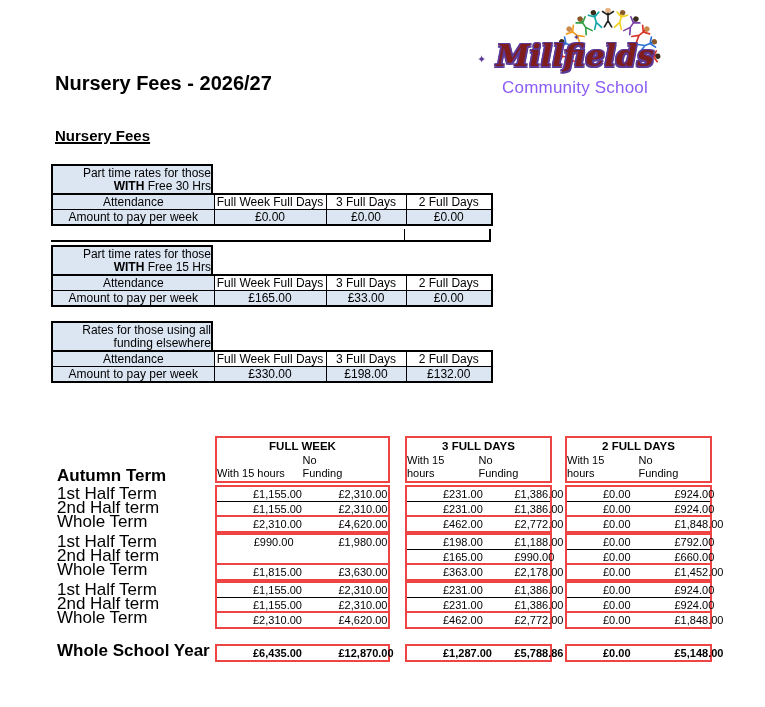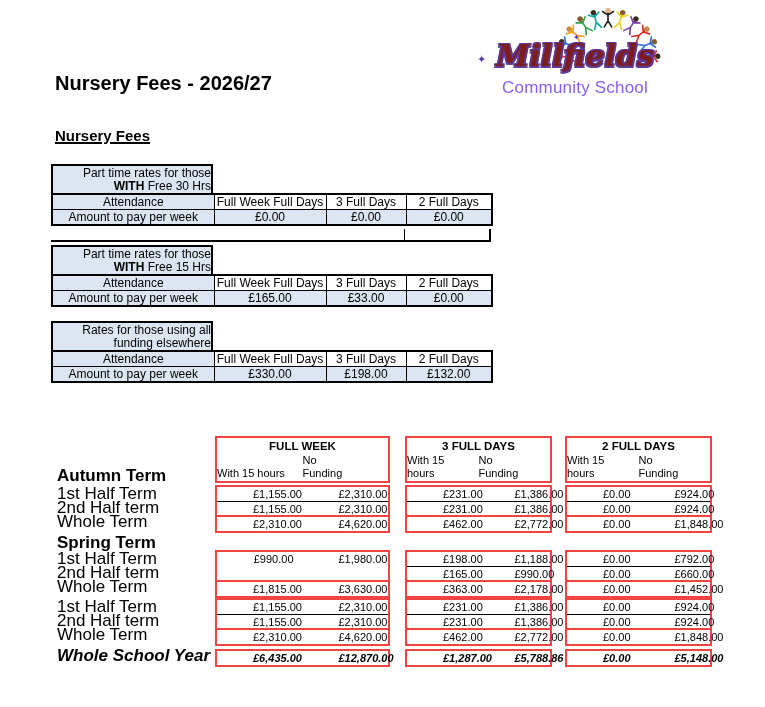--- a/index.html
+++ b/index.html
@@ -57,21 +57,21 @@
   .gtitle { font-weight:bold; font-size:11.5px; line-height:15px; padding-top:1px; }
   .subrow { display:flex; align-items:flex-end; height:27px; padding-bottom:1px; }
   .subcell { width:50%; text-align:left; white-space:pre-line; line-height:13px; }
   .vrow { display:flex; height:14px; line-height:14px; }
   .vrow.second { border-top:1px solid #000; }
   .vcell { width:50%; text-align:right; padding-right:9px;padding-left:36px; }
   .pairband { margin-top:2px; }
   .pairlabels { padding-top:2px; }
   .wholeband { margin-top:-2px; }
   .wholeband .lblcol, .totalband .lblcol { display:flex; align-items:flex-start; }
-  .totalband { margin-top:3px; font-weight:bold;font-style:italic; }
+  .totalband { margin-top:15px; font-weight:bold; }
   .totalband .vcell { font-weight:bold; }
 </style>
 </head>
 <body>
 
 <div class="logo">
   <svg class="logo-arc" viewBox="0 0 130 62" xmlns="http://www.w3.org/2000/svg">
     <g stroke-linecap="round" fill="none">
       <g transform="translate(21.2,54.2) rotate(-85)">
           <circle cx="0" cy="-11" r="3" fill="#8a5a2b" stroke="none"></circle>
@@ -313,23 +313,20 @@
     </div>
     <div></div>
     <div class="gbox">
       <div class="vrow">
           <div class="vcell">£0.00</div>
           <div class="vcell">£1,848.00</div>
         </div>
     </div>
   </div>
 
-  <div class="band termband">
-    <div class="lblcol term-label">Spring Term</div>
-  </div>
 
   <div class="band">
     <div class="lblcol pairlabels">
       <div>1st Half Term</div>
       <div>2nd Half term</div>
     </div>
     <div class="gbox">
       <div class="vrow">
           <div class="vcell">£990.00</div>
           <div class="vcell">£1,980.00</div>

